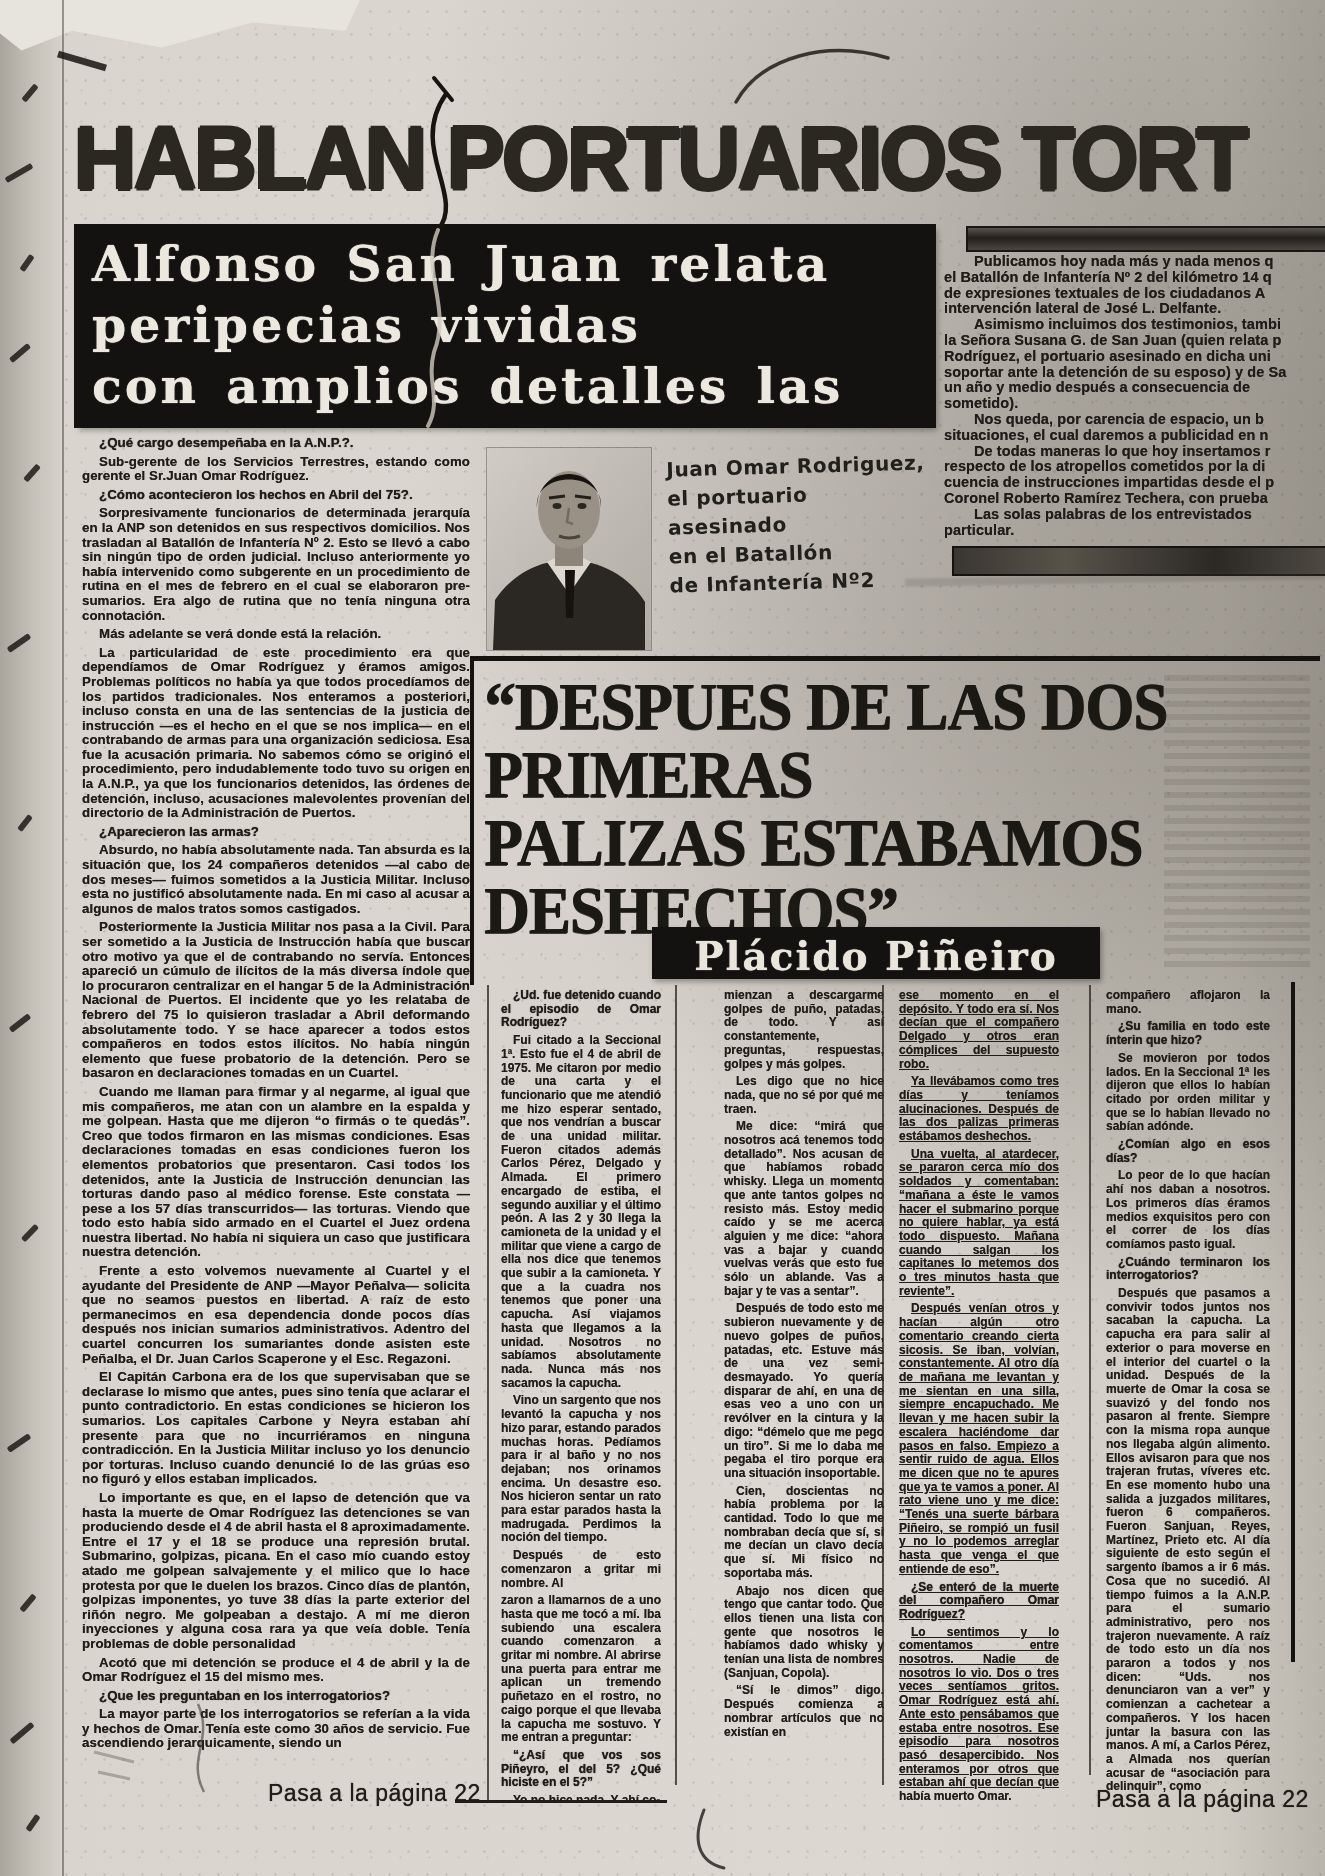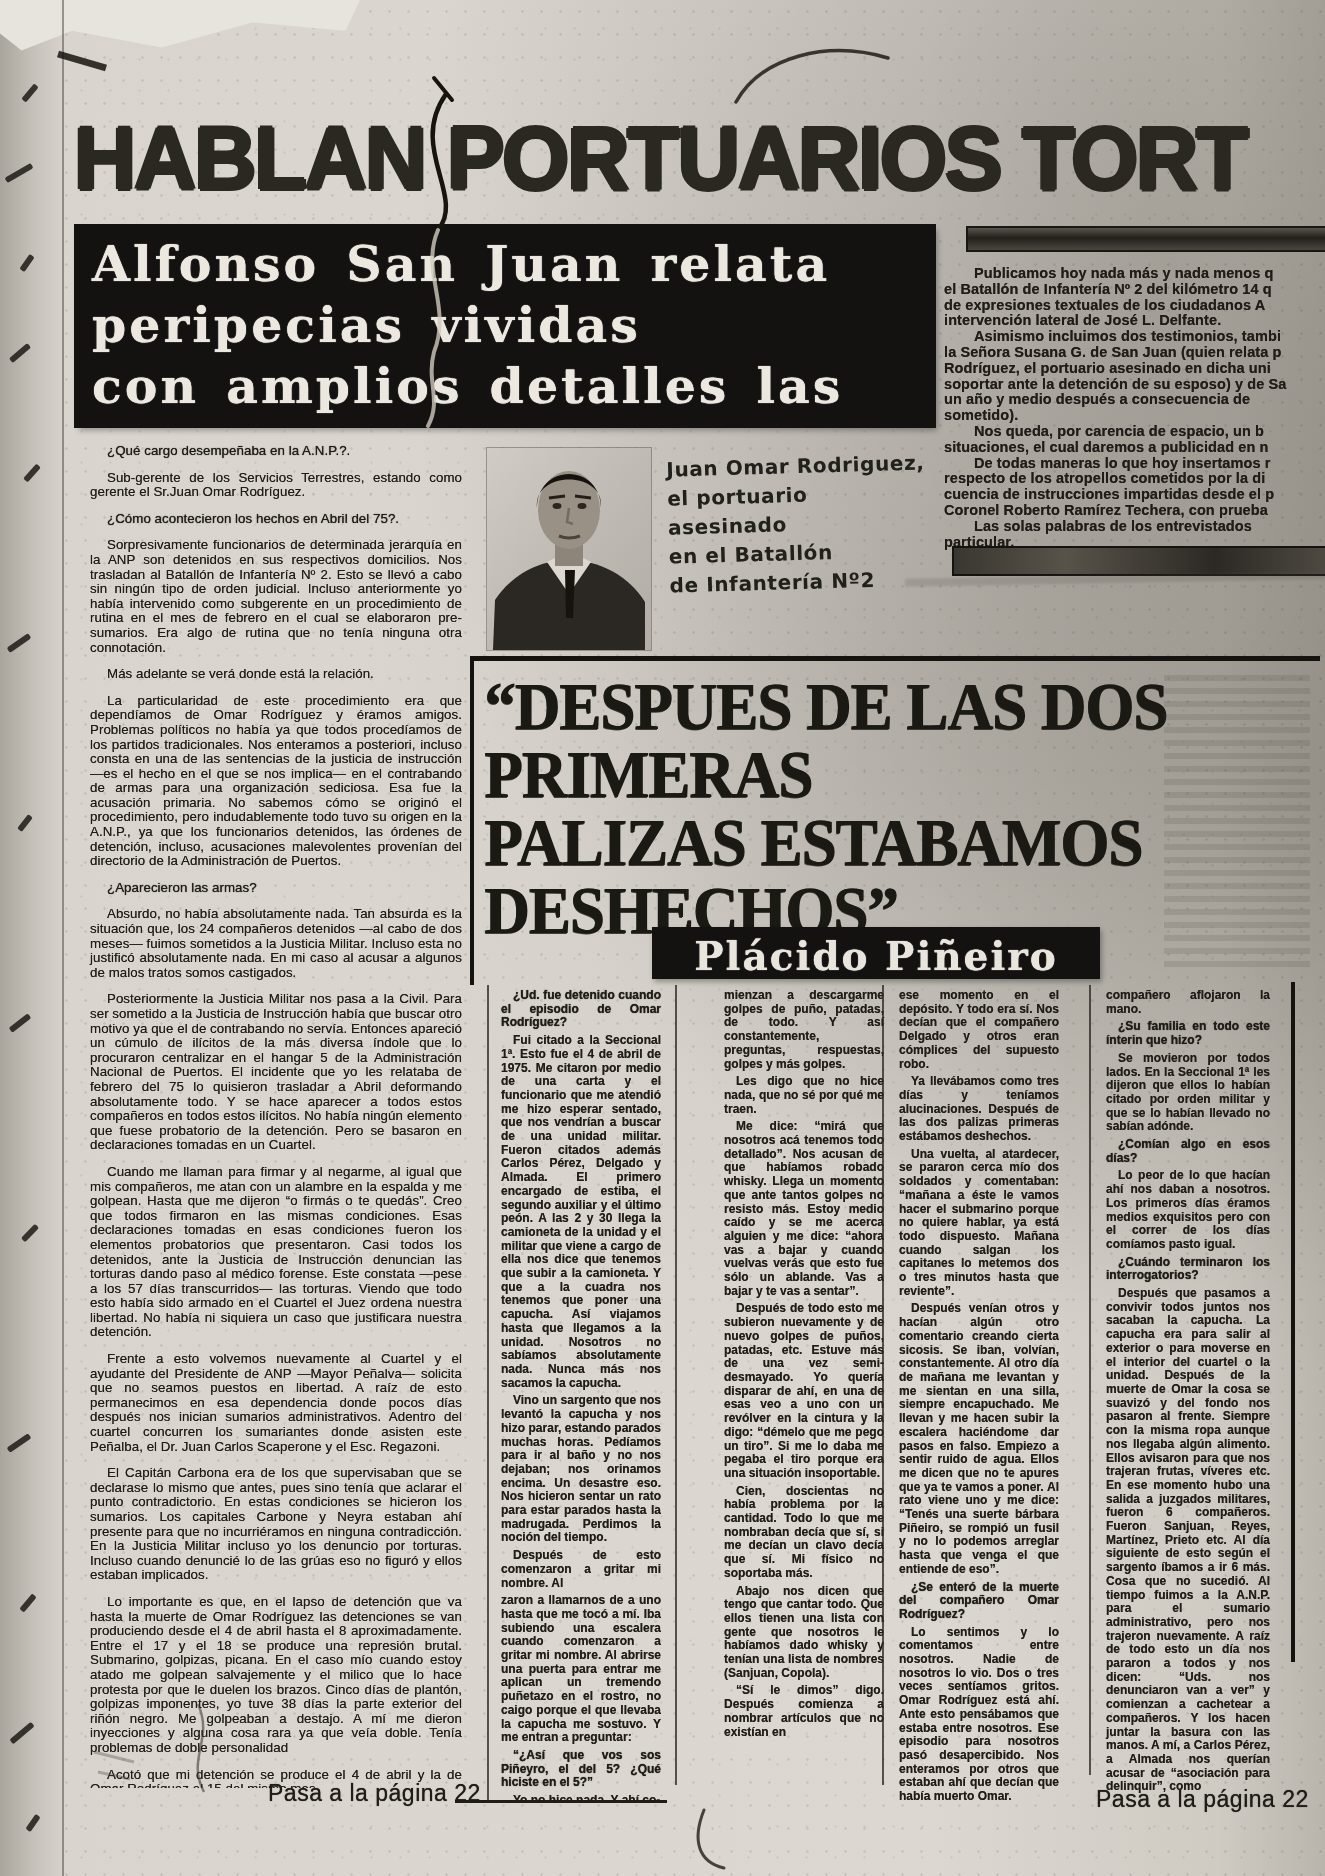--- a/index.html
+++ b/index.html
@@ -32,21 +32,21 @@
     transform:scaleY(1.04);transform-origin:left top;}
   
   .lead-box{position:absolute;left:76px;top:226px;width:858px;height:200px;background:#141210;
     box-shadow:0 0 0 2px #141210, 3px 4px 6px rgba(0,0,0,.35);padding:8px 16px;box-sizing:border-box;}
   .lead-box .item{font-family:"DejaVu Serif",serif;font-weight:bold;color:#ece8e0;
     font-size:49px;line-height:61px;letter-spacing:3px;word-spacing:7px;white-space:nowrap;
     text-shadow:0 0 1px #fff;}
   
   .bar1{position:absolute;left:966px;top:226px;width:359px;height:22px;
     background:linear-gradient(180deg,#57534c,#23201c 45%,#4a463f);border:2px solid #191613;border-right:none;}
-  .intro{position:absolute;left:944px;top:254px;width:381px;height:286px;overflow:hidden;margin-top:12px;}
+  .intro{position:absolute;left:944px;top:254px;width:381px;height:286px;overflow:hidden;}
   .intro .ln{white-space:nowrap;font-size:14.5px;line-height:15.8px;font-weight:bold;
     letter-spacing:.1px;text-shadow:0 0 .5px rgba(25,22,18,.7);}
   .intro .ln.ind{padding-left:30px;}
   .bar2{position:absolute;left:952px;top:546px;width:373px;height:26px;
     background:linear-gradient(90deg,#3a3731,#585349 30%,#2c2925 70%,#4e4a42);border:2px solid #15130f;border-right:none;}
   
   .photo{position:absolute;left:487px;top:448px;width:164px;height:202px;box-shadow:0 0 0 1px rgba(60,55,48,.4);}
   .caption{position:absolute;left:668px;top:452px;width:260px;transform:rotate(-1.6deg);}
   .caption .item{font-family:"DejaVu Sans",sans-serif;font-weight:bold;font-size:20px;line-height:29px;
     color:#22201b;letter-spacing:.6px;}
@@ -58,28 +58,28 @@
     letter-spacing:-1px;color:#1b1914;white-space:nowrap;
     text-shadow:1px 0 #1b1914,0 1px rgba(27,25,20,.8);}
   .byline-box{position:absolute;left:178px;top:266px;width:448px;height:52px;background:#141210;
     display:flex;align-items:flex-end;justify-content:center;box-shadow:2px 3px 5px rgba(0,0,0,.3);}
   .byline-box span{font-family:"DejaVu Serif",serif;font-weight:bold;font-size:39px;color:#e9e5dd;
     letter-spacing:2px;text-shadow:0 0 1px #fff;}
   .ghost{position:absolute;left:690px;top:14px;width:146px;height:296px;opacity:.45;filter:blur(.7px);
     background:repeating-linear-gradient(180deg,rgba(75,69,60,.34) 0 6px,rgba(75,69,60,0) 6px 13px);}
   
   .ltcol{position:absolute;left:78px;top:432px;width:396px;height:1356px;overflow:hidden;}
-  .ltcol .para{margin:12px;font-size:13.3px;line-height:14.6px;font-weight:normal;text-align:justify;
+  .ltcol .para{margin:4px;font-size:13.3px;line-height:14.6px;font-weight:bold;text-align:justify;
     text-indent:17px;letter-spacing:.05px;text-shadow:0 0 .5px rgba(28,25,20,.75);}
   .icol{position:absolute;top:985px;width:168px;height:816px;overflow:hidden;}
   .icol .para{margin:4px;font-size:12px;line-height:13.7px;font-weight:bold;text-align:justify;
     text-indent:12px;text-shadow:0 0 .4px rgba(28,25,20,.7);}
   .para.cont{text-indent:0;}
   .para.q{text-shadow:0 0 .9px rgba(20,17,13,.95);}
-  .colA{left:497px;} .colB{left:720px;} .colC{left:895px;} .colD{left:1102px;width:172px;}
+  .colA{left:497px;} .colB{left:720px;} .colC{left:895px;text-decoration:underline;} .colD{left:1102px;width:172px;}
   .vrule{position:absolute;width:2px;background:rgba(40,36,30,.75);}
   .hrule{position:absolute;height:3px;background:#201d18;}
   .cutline{position:absolute;width:4px;background:#15130f;}
   .pasa{position:absolute;font-size:23px;font-weight:normal;letter-spacing:.5px;
     text-shadow:0 0 .8px rgba(20,17,13,.9);white-space:nowrap;}
   .penmarks{position:absolute;inset:0;pointer-events:none;}
   .smudge{position:absolute;opacity:.35;filter:blur(1px);background:#55504a;}
 </style>
 </head>
 <body>

